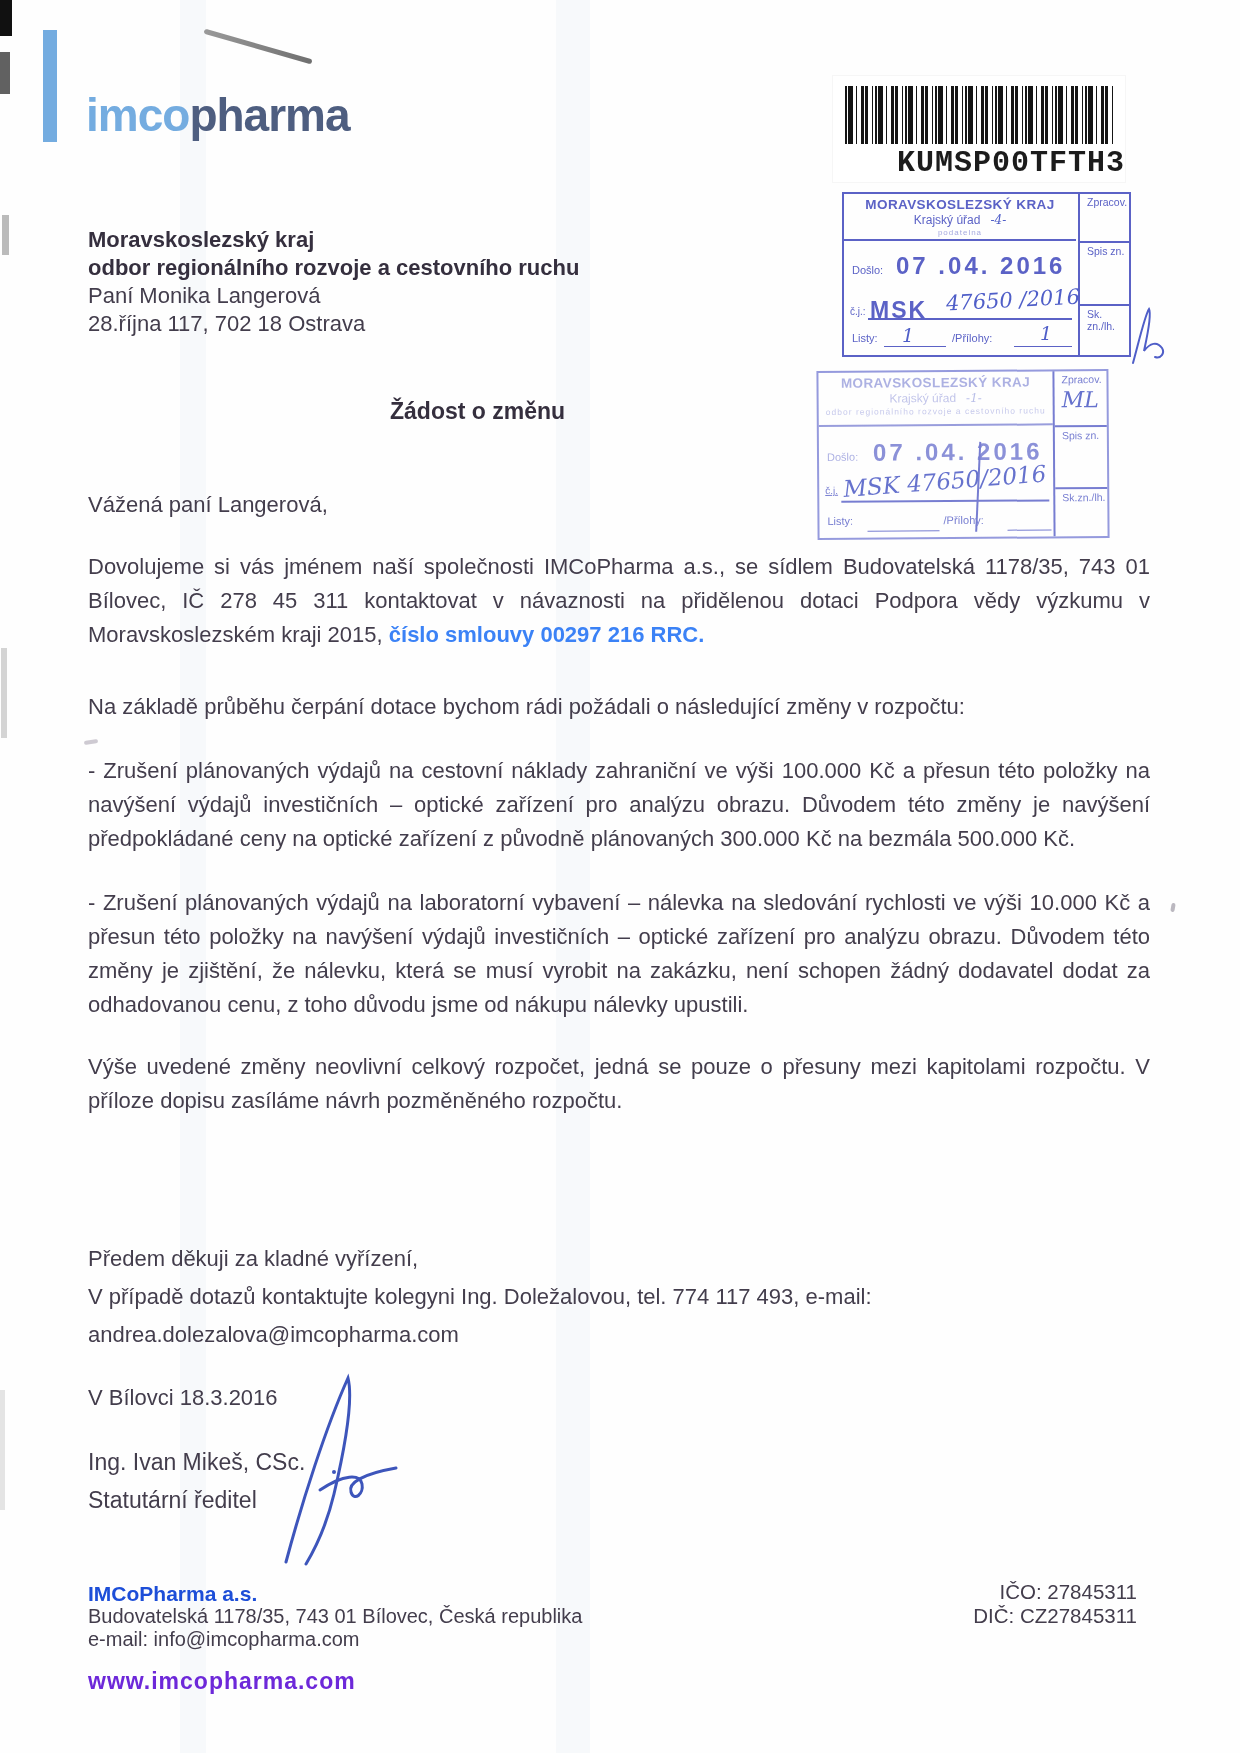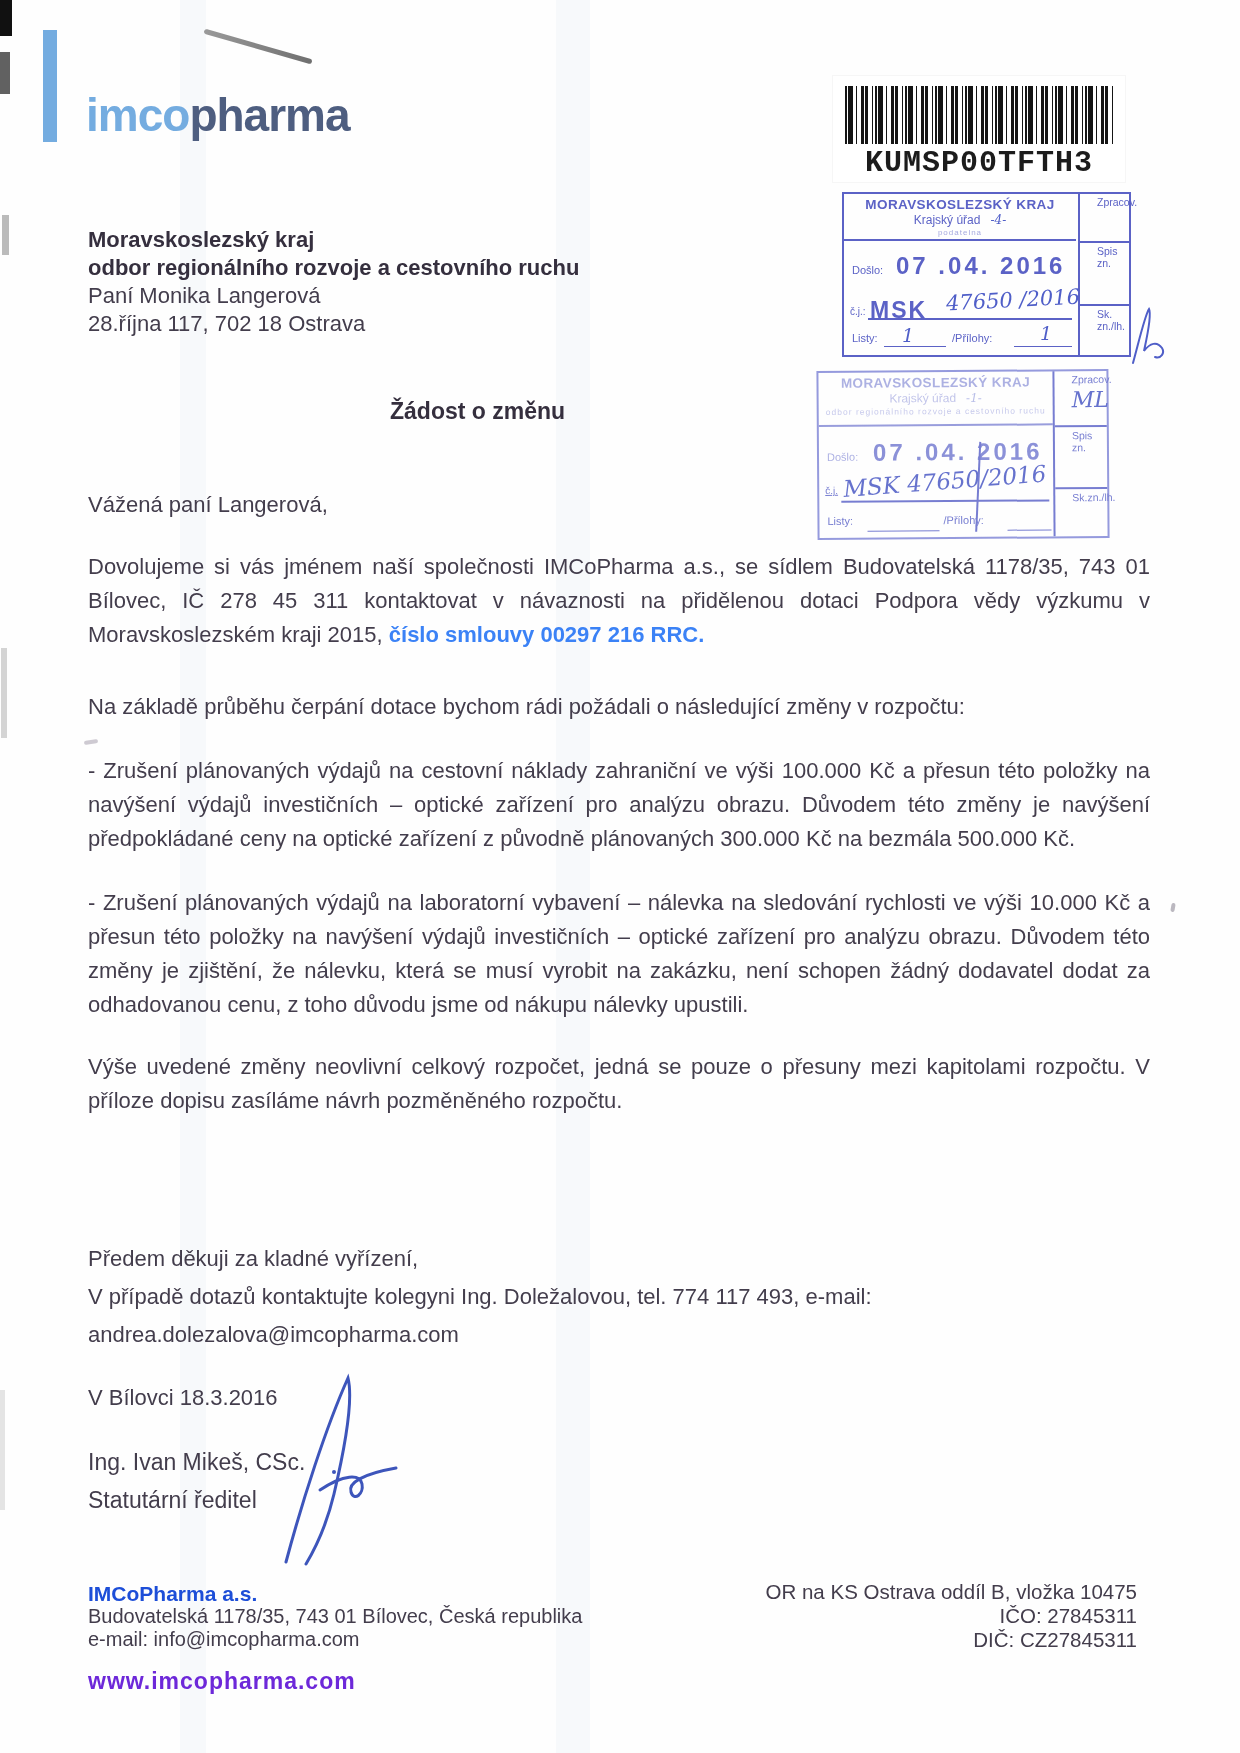--- a/index.html
+++ b/index.html
@@ -19,28 +19,28 @@
   .logo-bar{position:absolute; left:43px; top:30px; width:14px; height:112px; background:#74ace0;}
   .logo-text{position:absolute; left:86px; top:92px; font-size:46px; font-weight:bold; letter-spacing:-1px; line-height:1;}
   .logo-text .lt{color:#74ace0;} .logo-text .dk{color:#4e5e80;}
   
   .bc-label{position:absolute; left:833px; top:76px; width:292px; height:106px; background:#fff; box-shadow:0 0 0 1px rgba(0,0,0,0.03);}
   .bc-bars{position:absolute; left:12px; top:10px; width:268px; height:58px;
     background:repeating-linear-gradient(90deg,
       #151515 0 2px,#fff 2px 3px,#151515 3px 8px,#fff 8px 11px,
       #151515 11px 12px,#fff 12px 16px,#151515 16px 19px,#fff 19px 20px,
       #151515 20px 23px,#fff 23px 27px,#151515 27px 28px,#fff 28px 30px);}
-  .bc-code{position:absolute; left:0; right:0; top:70px; text-align:center;
+  .bc-code{position:absolute; left:0; right:0; top:70px; text-align:right;
     font-family:"Liberation Mono", monospace; font-weight:bold; font-size:30px; color:#1c1c1c; letter-spacing:1px;}
   
   .stamp{position:absolute; border:2px solid #5b62c6; color:#5b62c6;}
   .stamp1{left:842px; top:192px; width:285px; height:161px;}
   .stamp2{left:817px; top:370px; width:288px; height:165px; border-color:rgba(101,108,206,.72); color:#7077cf; transform:rotate(-.4deg); opacity:.95;}
   .st-colR{position:absolute; top:0; bottom:0; right:0; border-left:2px solid; width:49px; font-size:10.5px;}
-  .st-cell{border-bottom:2px solid; padding:2px 0 0 17px; box-sizing:border-box;}
+  .st-cell{border-bottom:2px solid; padding:2px 0 0 7px; box-sizing:border-box;}
   .st-header{position:absolute; left:0; top:0; border-bottom:2px solid; text-align:center;}
   .st-org{font-size:13.5px; font-weight:bold; letter-spacing:.4px; margin-top:3px;}
   .st-office{font-size:12px; margin-top:1px;}
   .st-unit{font-size:8px; opacity:.55; letter-spacing:1px; margin-top:1px;}
   .st-lbl{font-size:11px;}
   .st-date{font-weight:bold; font-size:24px; letter-spacing:3px; white-space:nowrap;}
   .st-stampfont{font-size:23px; letter-spacing:2px; font-weight:600;}
   .hw{font-family:"DejaVu Serif", serif; font-style:italic; color:#4f5ec8; white-space:nowrap;}
   .stamp2 .hw{color:#5e6bcb;}
   .uline{position:absolute; border-bottom:2px solid;}
@@ -177,19 +177,18 @@
     <div>Ing. Ivan Mikeš, CSc.</div>
     <div>Statutární ředitel</div>
   </div>
 
   <div class="footer-left">
     <div class="b">IMCoPharma a.s.</div>
     <div>Budovatelská 1178/35, 743 01 Bílovec, Česká republika</div>
     <div>e-mail: info@imcopharma.com</div>
   </div>
   <div class="footer-right">
-    <div>OR na KS Ostrava oddíl B, vložka 10475</div>
     <div>IČO: 27845311</div>
     <div>DIČ: CZ27845311</div>
   </div>
   <div class="weblink">www.imcopharma.com</div>
 
 </div>
 
 </body></html>

